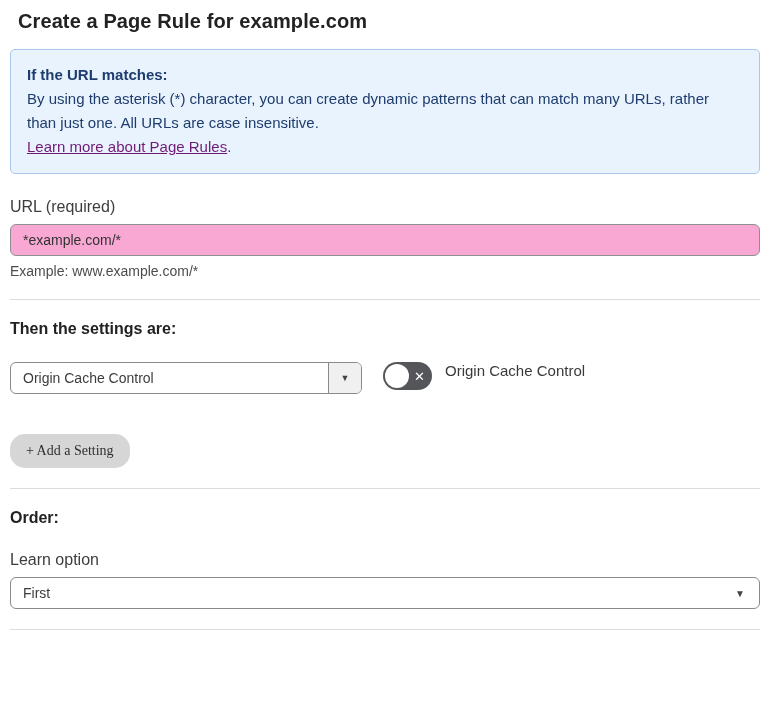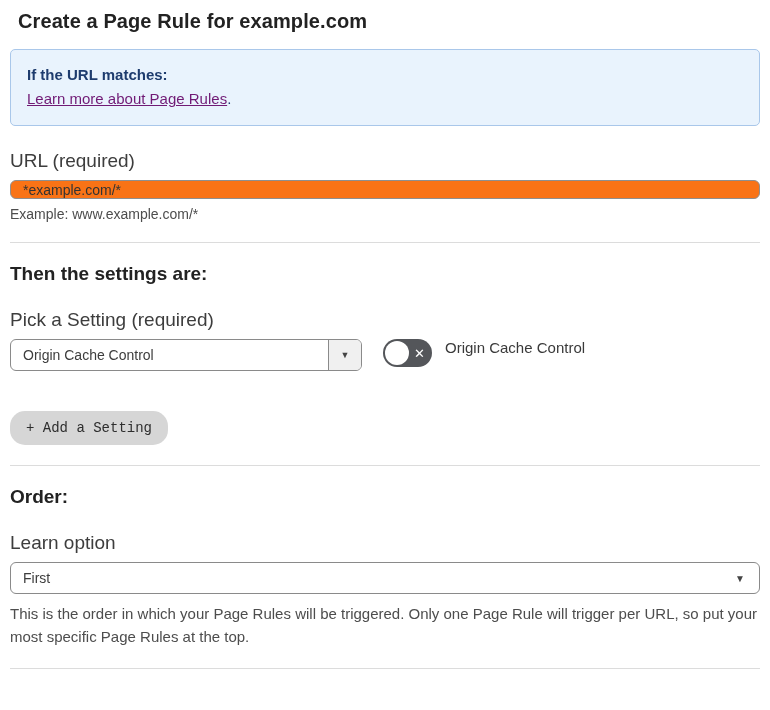--- a/index.html
+++ b/index.html
@@ -32,52 +32,52 @@
     margin-bottom: 24px;
   }
   .info-box .info-heading { font-weight: bold; }
   .info-box a.learn-link {
     color: #701a75;
     text-decoration: underline;
     cursor: pointer;
   }
 
   .field-label {
-    font-size: 19px;
+    font-size: 16px;
     color: #3d3d3d;
     margin-bottom: 8px;
   }
 
   .text-input {
     width: 100%;
-    height: 19px;
+    height: 32px;
     border: 1px solid #8f8f8f;
     border-radius: 6px;
     padding: 0 12px;
     font-size: 14px;
     color: #333;
     font-family: "Liberation Sans", sans-serif;
-    background: #f97316;
+    background: #f9a8d4;
     outline: none;
   }
 
   .helper-text {
     font-size: 14px;
     color: #4d4d4d;
     margin-top: 7px;
   }
 
   .divider {
     border: none;
     border-top: 1px solid #dcdcdc;
     margin: 20px 0;
   }
 
   .section-heading {
-    font-size: 19px;
+    font-size: 16px;
     font-weight: bold;
     color: #222;
     margin-bottom: 24px;
   }
 
   .setting-row { display: flex; }
 
   .fake-select {
     display: flex;
     align-items: stretch;
@@ -146,21 +146,21 @@
     margin-left: 13px;
     font-size: 15px;
     color: #3a3a3a;
   }
 
   .btn {
     display: inline-block;
     border: none;
     border-radius: 15px;
     font-size: 14px;
-    font-family: Liberation Mono, monospace;
+    font-family: Liberation Serif, serif;
     padding: 9px 16px;
     cursor: pointer;
     color: #2e2e2e;
     background: #d6d6d6;
   }
   .btn.add-setting { margin-top: 40px; }
 
   .order-helper {
     font-size: 15px;
     color: #4d4d4d;
@@ -170,32 +170,32 @@
 </style>
 </head>
 <body>
 
 <div class="container">
 
   <h1 class="page-title">Create a Page Rule for example.com</h1>
 
   <div class="info-box">
     <div class="info-heading">If the URL matches:</div>
+    <div class="info-body">By using the asterisk (*) character, you can create dynamic patterns that can match many URLs, rather than just one. All URLs are case insensitive.</div>
     <div><a class="learn-link">Learn more about Page Rules</a><span>.</span></div>
   </div>
 
   <div class="field-label">URL (required)</div>
   <input class="text-input" type="text" value="*example.com/*" style="">
   <div class="helper-text">Example: www.example.com/*</div>
 
   <hr class="divider">
 
   <div class="section-heading">Then the settings are:</div>
 
-  <div class="field-label">Pick a Setting (required)</div>
 
   <div class="setting-row">
     <div class="fake-select picker">
       <div class="select-value">Origin Cache Control</div>
       <div class="arrow-box">▼</div>
     </div>
     <div class="toggle">
       <span class="knob"></span>
       <span class="x-icon">✕</span>
     </div>
@@ -208,19 +208,18 @@
 
   <div class="section-heading">Order:</div>
 
   <div class="field-label">Learn option</div>
 
   <div class="fake-select full">
     <div class="select-value">First</div>
     <div class="arrow-plain">▼</div>
   </div>
 
-  <div class="order-helper">This is the order in which your Page Rules will be triggered. Only one Page Rule will trigger per URL, so put your most specific Page Rules at the top.</div>
 
   <hr class="divider">
 
   
 
 </div>
 
 </body></html>

